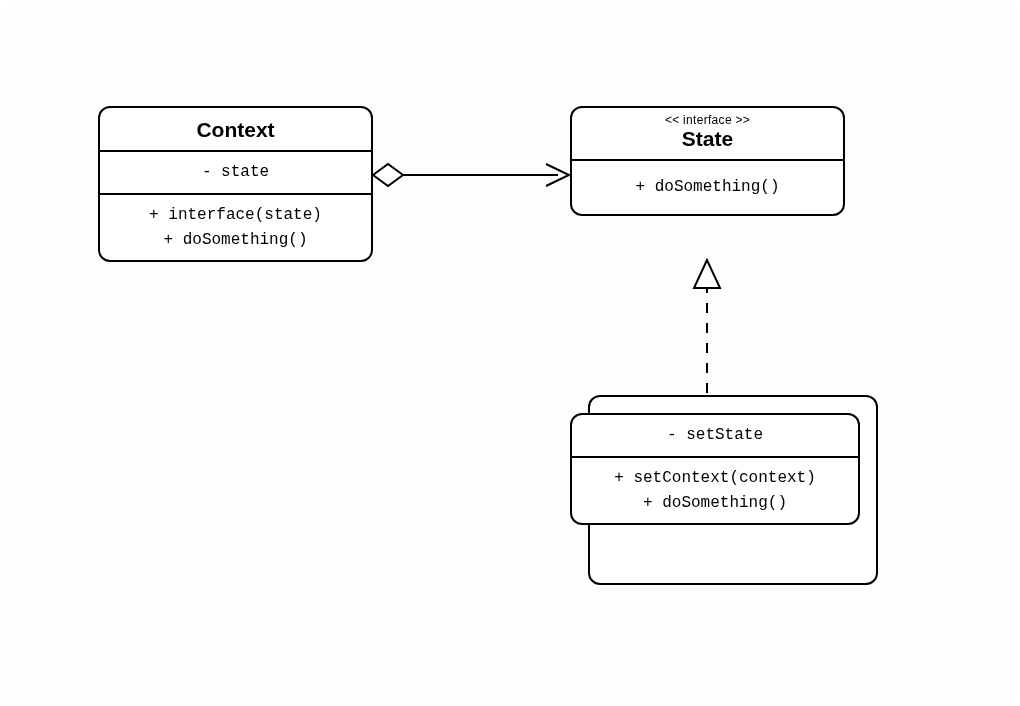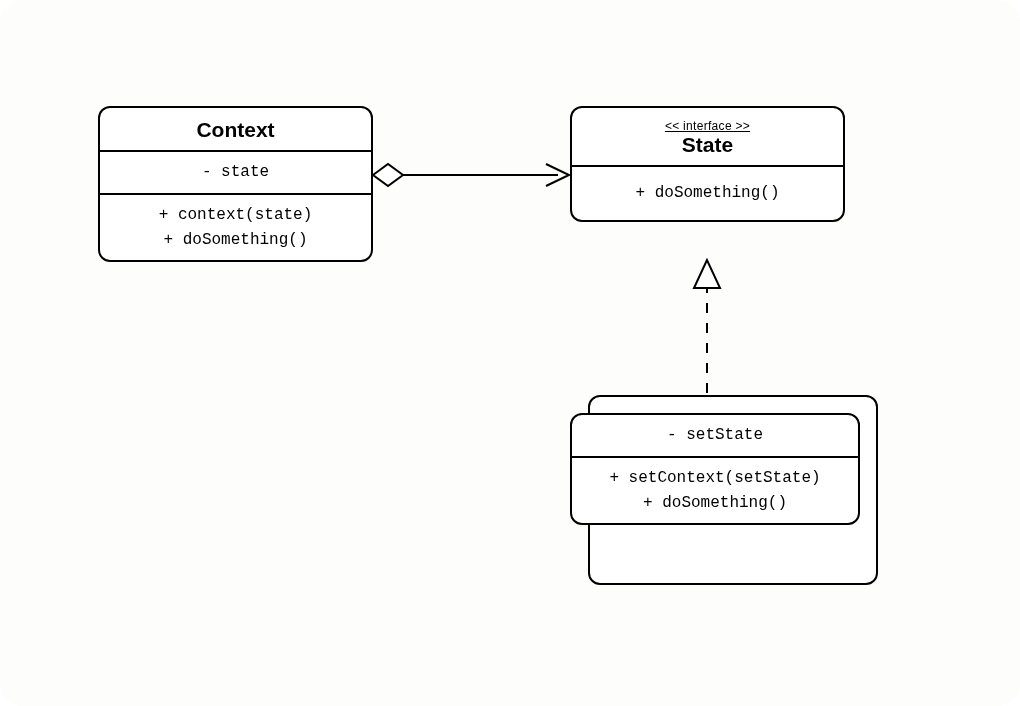--- a/index.html
+++ b/index.html
@@ -37,23 +37,22 @@
   .uml-name {
     font-weight: 700;
     font-size: 21px;
     padding: 10px 0 8px 0;
   }
   .uml-sub {
     font-size: 12px;
     font-weight: 400;
     letter-spacing: 0.3px;
     line-height: 1;
-    padding-top: 12px;
+    padding-top: 6px;
     display: block;
-    text-decoration: underline;
   }
   .uml-attrs, .uml-ops {
     font-family: "Menlo", "Consolas", "Courier New", monospace;
     font-size: 16px;
     line-height: 1.55;
     padding: 8px 22px;
   }
   .uml-ops .row, .uml-attrs .row { display:block; }
   svg.edges {
     position: absolute;
@@ -66,21 +65,21 @@
 <body>
 
 <div class="canvas">
 
   <div class="uml-box" style="left:98px; top:106px; width:275px;">
     <div class="uml-compartment uml-name">Context</div>
     <div class="uml-compartment uml-attrs">
       <span class="row">- state</span>
     </div>
     <div class="uml-compartment uml-ops">
-      <span class="row">+ context(state)</span>
+      <span class="row">+ interface(state)</span>
       <span class="row">+ doSomething()</span>
     </div>
   </div>
 
   <div class="uml-box" style="left:570px; top:106px; width:275px;">
     <div class="uml-compartment" style="padding-bottom:8px;">
       <span class="uml-sub">&lt;&lt; interface &gt;&gt;</span>
       <span class="uml-name" style="display:block; padding:1px 0 0 0;">State</span>
     </div>
     <div class="uml-compartment uml-ops" style="padding:14px 10px;">
@@ -89,21 +88,21 @@
   </div>
 
   <div class="uml-box" style="left:588px; top:395px; width:290px; height:190px; z-index:1;">
   </div>
 
   <div class="uml-box" style="left:570px; top:413px; width:290px; z-index:2;">
     <div class="uml-compartment uml-attrs">
       <span class="row">- setState</span>
     </div>
     <div class="uml-compartment uml-ops">
-      <span class="row">+ setContext(setState)</span>
+      <span class="row">+ setContext(context)</span>
       <span class="row">+ doSomething()</span>
     </div>
   </div>
 
   <svg class="edges" viewBox="0 0 1020 706">
 
     <g stroke="#000" stroke-width="2" fill="none">
 
       <path d="M373,175 L388,164 L403,175 L388,186 Z" fill="#fff"></path>
 

